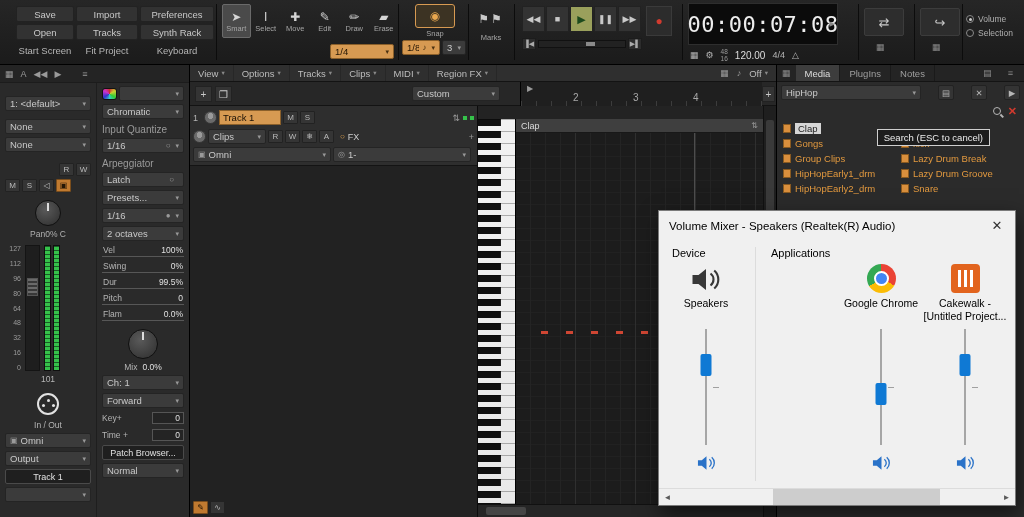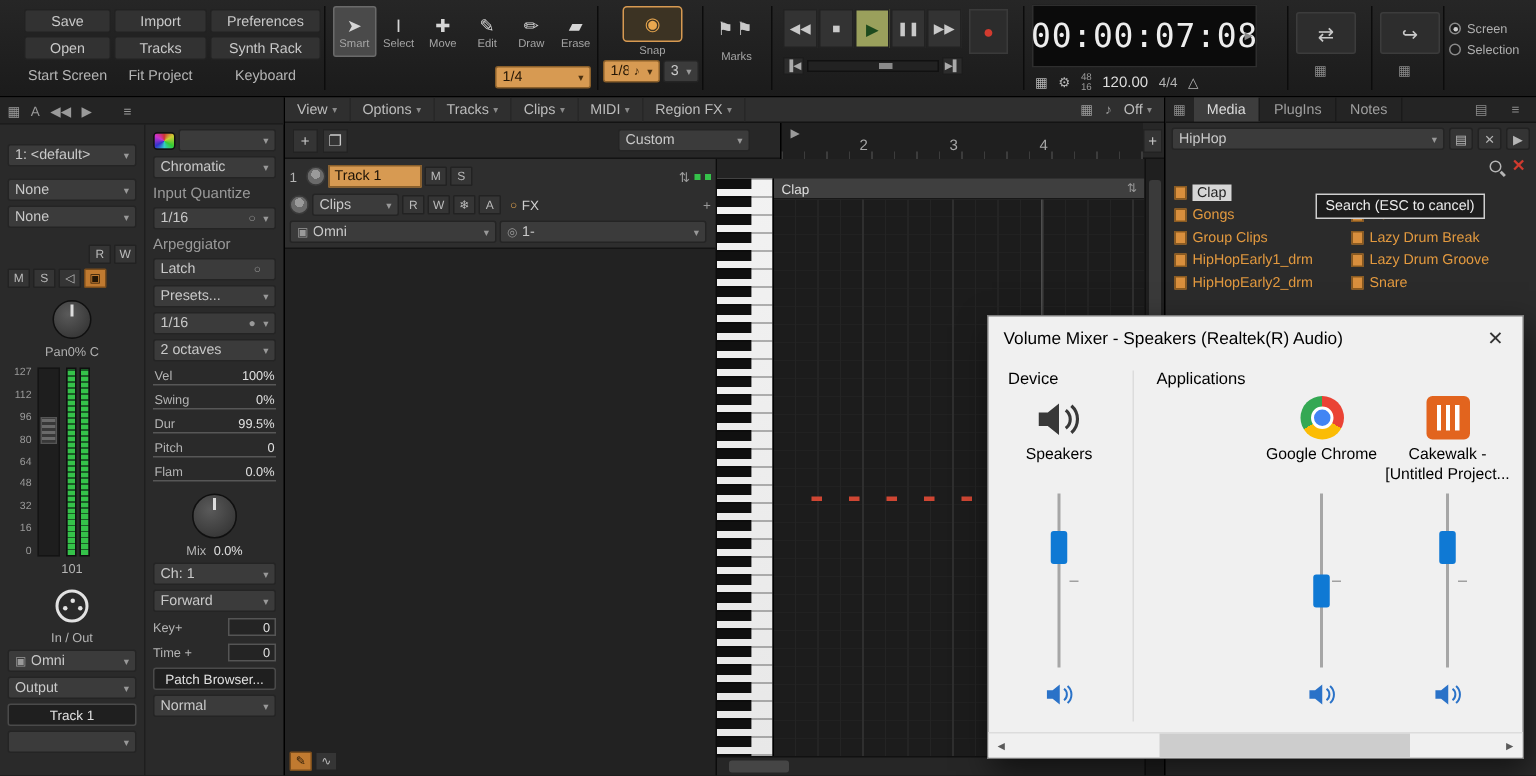--- a/index.html
+++ b/index.html
@@ -141,21 +141,21 @@
 .vscroll{width:13px;background:#1f1f1f;border-left:1px solid #111;position:relative}
 .vthumb{position:absolute;top:14px;left:2px;right:2px;height:150px;background:#3a3a3a;border-radius:2px}
 
 
 .rightpanel{position:absolute;left:776px;top:65px;width:248px;bottom:0;background:#2b2b2b;border-left:1px solid #000}
 .rp-tabs{height:17px;display:flex;align-items:center;background:#242424;border-bottom:1px solid #141414;font-size:9.5px;color:#9f9f9f}
 .rp-tab{padding:0 9px;height:100%;display:flex;align-items:center;border-right:1px solid #1a1a1a}
 .rp-tab.active{background:#3d3d3d;color:#ddd}
 .rp-ticon{padding:0 5px;font-size:9px;color:#8a8a8a}
 .rp-tabs .tright{margin-left:auto;display:flex;gap:6px;padding-right:6px}
-.rp-row2{display:flex;align-items:center;gap:3px;padding:3px 4px}
+.rp-row2{display:flex;align-items:center;gap:17px;padding:3px 4px}
 .rp-row2 .dd{flex:1}
 .icobtn{width:16px;height:15px;background:#343434;border:1px solid #222;color:#b5b5b5;font-size:8.5px;display:flex;align-items:center;justify-content:center;border-radius:2px}
 .rp-row3{display:flex;align-items:center;justify-content:flex-end;gap:7px;height:16px;padding:0 7px}
 .lens{width:8px;height:8px;border:1.5px solid #b5b5b5;border-radius:50%;position:relative}
 .lens::after{content:"";position:absolute;width:4px;height:1.5px;background:#b5b5b5;left:6px;top:7px;transform:rotate(45deg)}
 .red-x{color:#d03a2e;font-size:11px;font-weight:bold;line-height:11px}
 .tooltip{position:absolute;right:34px;top:64px;background:#1d1d1d;border:1px solid #cfcfcf;color:#ececec;font-size:9.5px;padding:2px 6px;z-index:5;white-space:nowrap}
 .filelist{display:flex;padding:3px 6px}
 .fcol{display:flex;flex-direction:column;gap:2px}
 .fcol.left{width:118px}
@@ -331,21 +331,21 @@
     <div class="tb-iconbox" style="left:920px">
       <span>↪</span>
     </div>
     <div class="tb-subicon" style="left:932px">▦</div>
 
     <div class="tb-sep" style="left:962px"></div>
 
     <div class="tb-radios">
       <div class="radio sel">
         <span class="dot"></span>
-        <span>Screen</span>
+        <span>Volume</span>
       </div>
       <div class="radio">
         <span class="dot"></span>
         <span>Selection</span>
       </div>
     </div>
   </div>
 
   <div class="inspector">
     <div class="insp-header">

